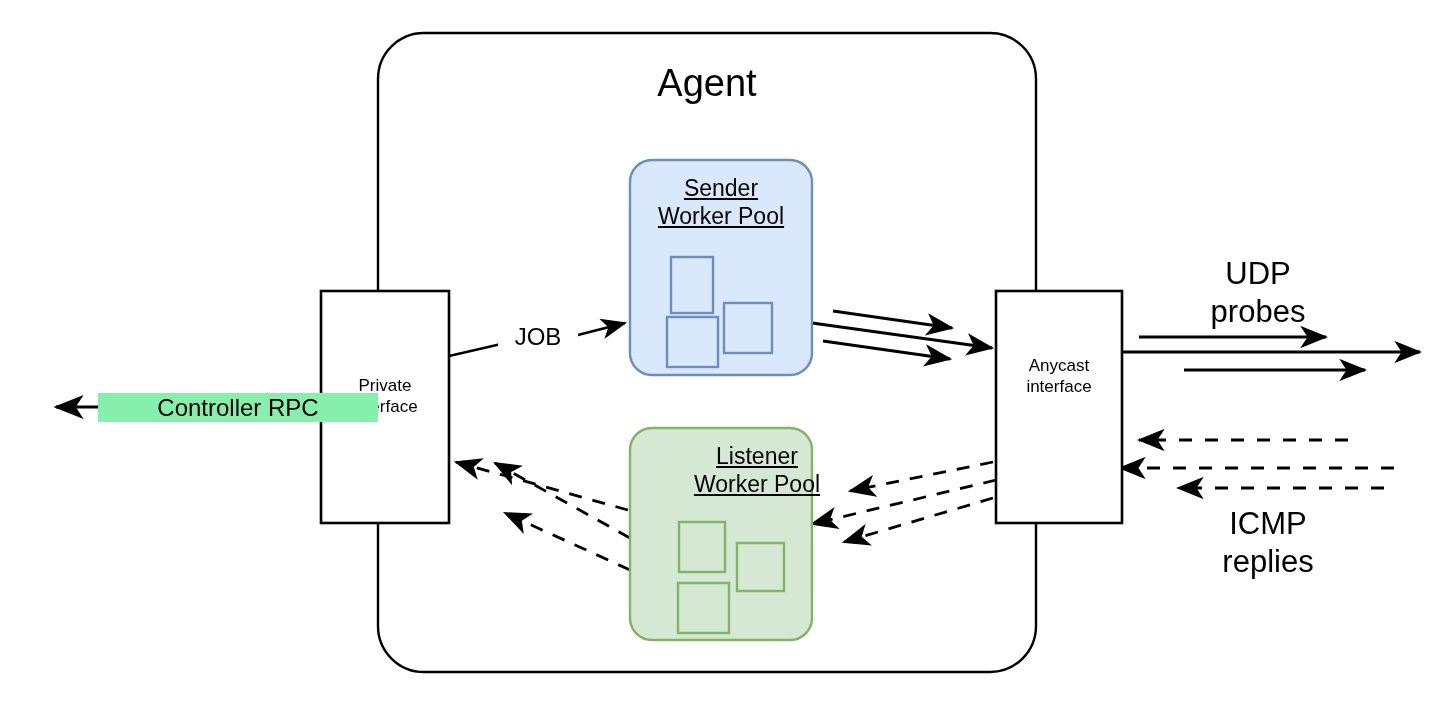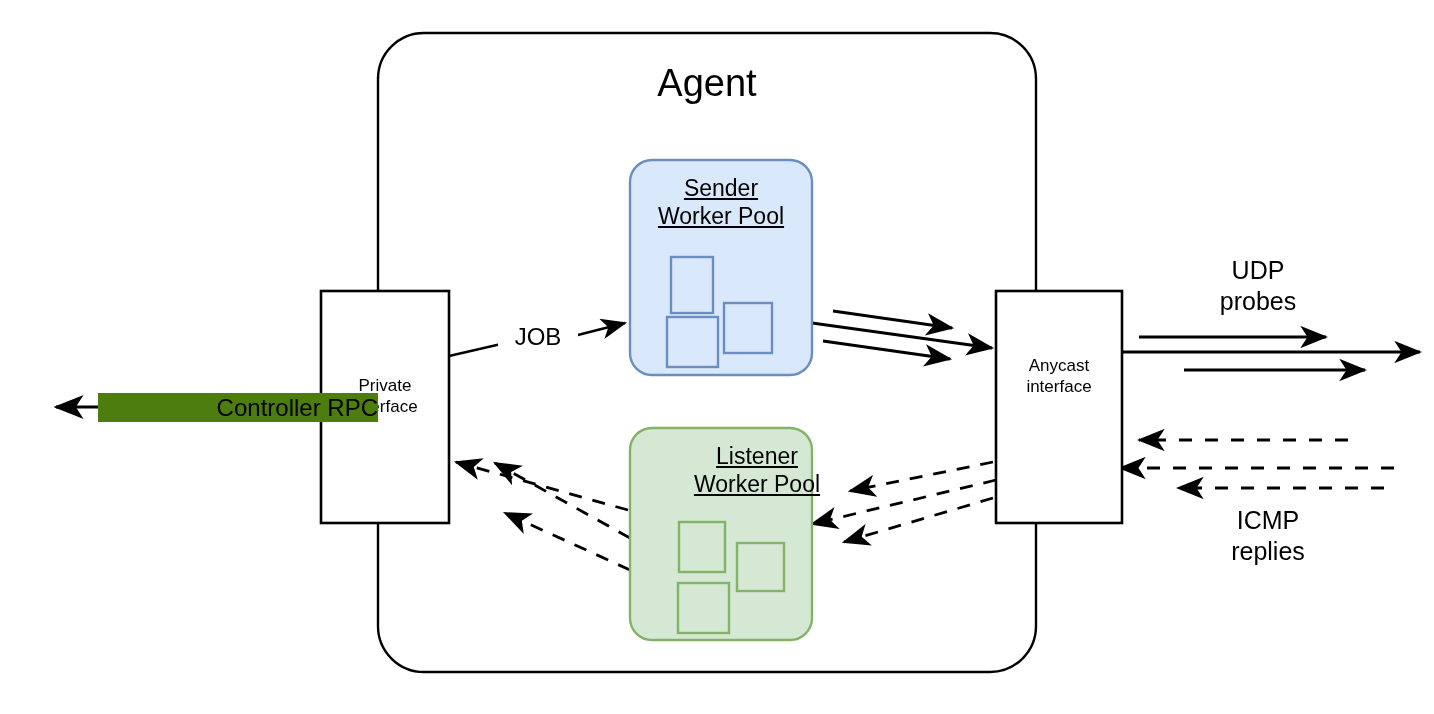--- a/index.html
+++ b/index.html
@@ -29,21 +29,21 @@
     color: #000000;
     font-family: "Liberation Sans", sans-serif;
     line-height: 1.22;
     white-space: pre-line;
     pointer-events: none;
   }
   .lbl-agent      { font-size: 38px; }
   .lbl-pool       { font-size: 23px; text-decoration: underline; }
   .lbl-iface      { font-size: 17px; }
   .lbl-edge       { font-size: 24px; }
-  .lbl-flow       { font-size: 25px; }
+  .lbl-flow       { font-size: 31px; }
 </style>
 </head>
 <body>
 
 <div id="canvas">
 
   <svg id="diagram-svg" viewBox="0 0 1434 714" xmlns="http://www.w3.org/2000/svg">
     <defs>
       <marker id="arrow-solid" markerWidth="10" markerHeight="8" refX="9.2" refY="4" orient="auto" markerUnits="strokeWidth">
         <path d="M0,0 L10,4 L0,8 L2.6,4 Z" fill="#000000"></path>
@@ -102,21 +102,21 @@
 
   <div class="node-label lbl-pool" style="left:641px; top:442px; width:216px;">Listener
 Worker Pool</div>
 
   <div class="node-label lbl-iface" style="left:313px; top:376px; width:128px;">Private
 interface</div>
 
   <div class="node-label lbl-iface" style="left:988px; top:356px; width:126px;">Anycast
 interface</div>
 
-  <div class="node-label lbl-edge" style="left:90px; top:393px; width:280px; background:#4d7c0f;text-align:right;">Controller RPC</div>
+  <div class="node-label lbl-edge" style="left:90px; top:393px; width:280px; background:#86efac;">Controller RPC</div>
 
   <div class="node-label lbl-edge" style="left:490px; top:322px; width:80px; background:#ffffff;">JOB</div>
 
   <div class="node-label lbl-flow" style="left:1160px; top:255px; width:180px;">UDP
 probes</div>
 
   <div class="node-label lbl-flow" style="left:1170px; top:505px; width:180px;">ICMP
 replies</div>
 
 </div>

